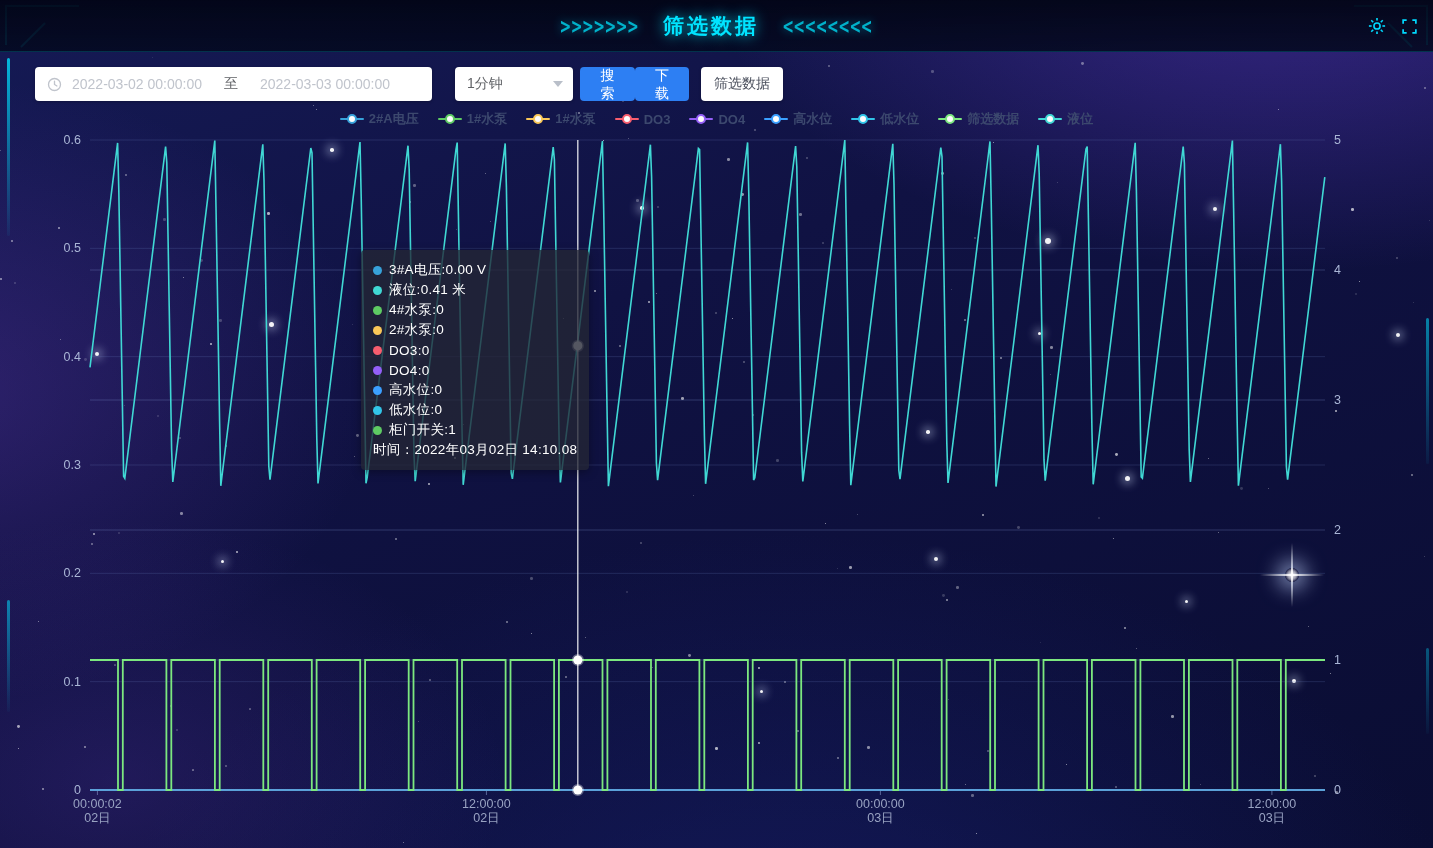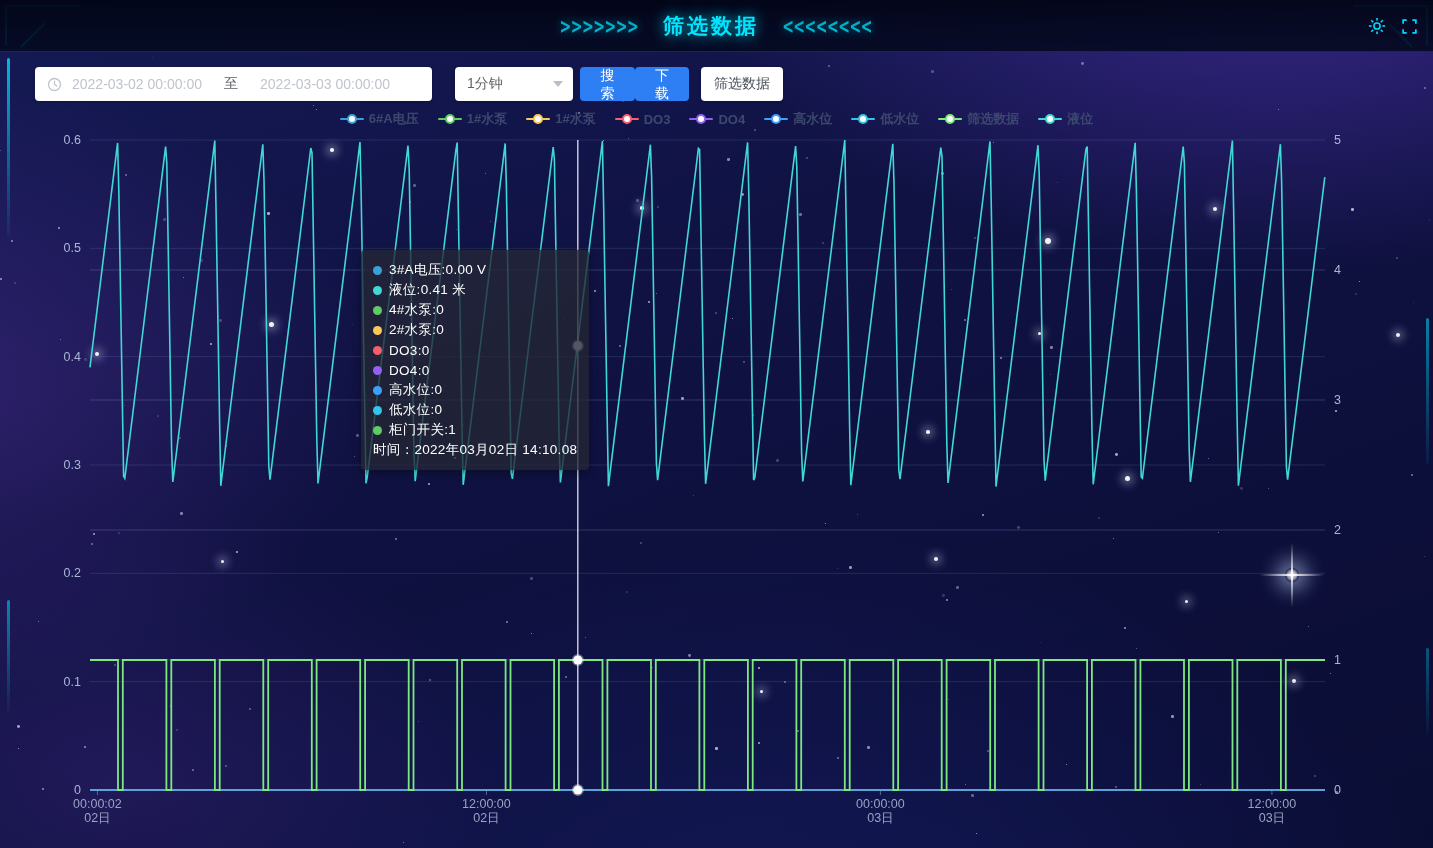--- a/index.html
+++ b/index.html
@@ -330,21 +330,21 @@
     <button class="btn primary download">下载</button>
     <button class="btn plain">筛选数据</button>
   </div>
 
   <div id="legend">
       <div class="legend-item">
         <span class="lg-marker">
           <span class="lg-line" style="background: rgb(55, 162, 218);"></span>
           <span class="lg-dot" style="border-color: rgb(55, 162, 218);"></span>
         </span>
-        <span class="lg-label">6#A电压</span>
+        <span class="lg-label">2#A电压</span>
       </div>
       <div class="legend-item">
         <span class="lg-marker">
           <span class="lg-line" style="background: rgb(94, 203, 99);"></span>
           <span class="lg-dot" style="border-color: rgb(94, 203, 99);"></span>
         </span>
         <span class="lg-label">1#水泵</span>
       </div>
       <div class="legend-item">
         <span class="lg-marker">

